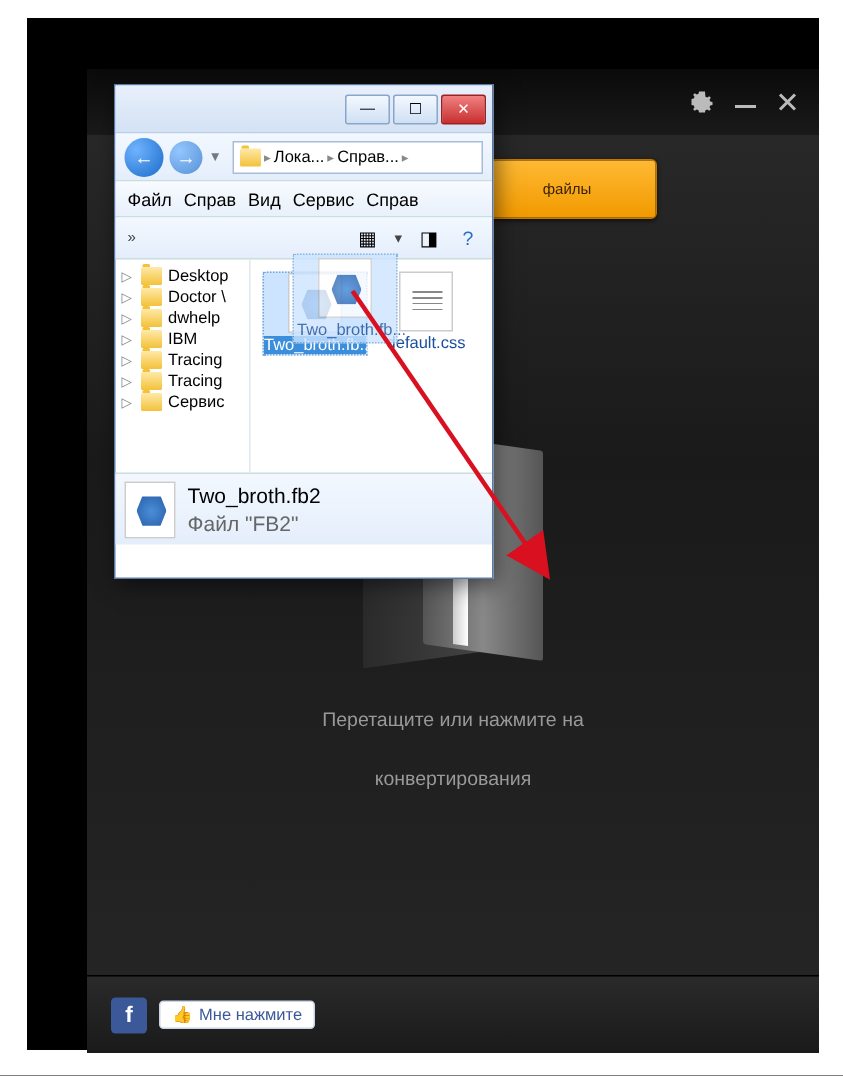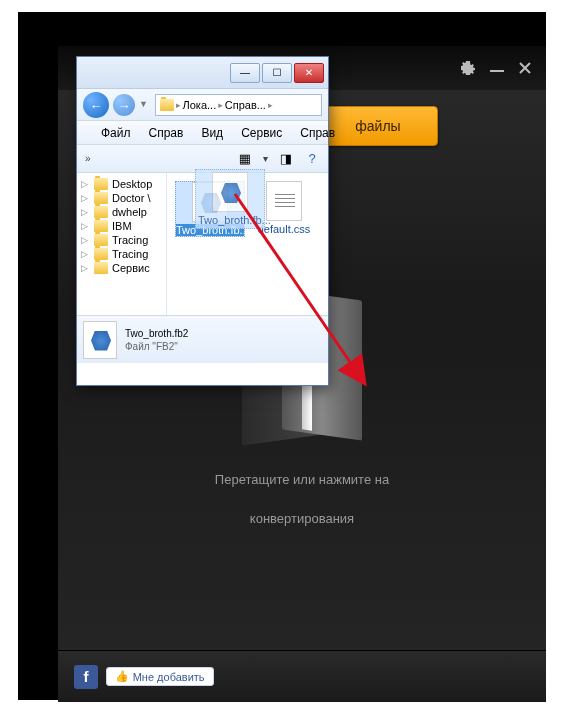--- a/index.html
+++ b/index.html
@@ -3,61 +3,61 @@
 <meta charset="utf-8">
 <style>
 *{margin:0;padding:0;box-sizing:border-box;font-family:"Segoe UI",Tahoma,sans-serif}
 body{width:562px;height:717px;background:#fff;position:relative;overflow:hidden}
 .canvas{position:absolute;left:18px;top:12px;width:528px;height:688px;border:2px solid #000;background:#000}
 .app-window{position:absolute;left:38px;top:32px;width:488px;height:656px;background:linear-gradient(180deg,#2b2b2b 0%,#1a1a1a 40%,#262626 100%)}
 .app-titlebar{height:44px;background:linear-gradient(180deg,#0a0a0a,#1a1a1a);display:flex;align-items:center;justify-content:flex-end;gap:14px;padding:0 14px}
 .gear,.min,.close-app{color:#bbb;cursor:pointer}
 .gear svg,.close-app svg{display:block}
 .min{width:14px;height:2px;background:#bbb;margin-top:6px}
-.add-btn{position:absolute;left:260px;top:60px;width:120px;height:40px;background:linear-gradient(180deg,#ffb933,#f19a00);border:1px solid #c07800;border-radius:4px;display:flex;align-items:center;justify-content:center;color:#3a2200;font-size:14px;box-shadow:0 1px 3px rgba(0,0,0,.6)}
+.add-btn{position:absolute;left:260px;top:60px;width:120px;height:40px;background:linear-gradient(180deg,#ffb933,#f19a00);border:1px solid #c07800;border-radius:4px;display:flex;align-items:center;justify-content:center;color:#3a2200;font-size:10px;box-shadow:0 1px 3px rgba(0,0,0,.6)}
 .dropzone{position:absolute;left:40px;top:150px;right:40px;bottom:120px;display:flex;flex-direction:column;align-items:center;justify-content:center}
 .book{width:120px;height:150px;position:relative;margin-top:40px}
 .book-back{position:absolute;left:0;top:0;width:80px;height:150px;background:linear-gradient(90deg,#2a2a2a,#444);transform:skewY(-8deg);border-radius:2px}
 .book-front{position:absolute;left:40px;top:5px;width:80px;height:140px;background:linear-gradient(90deg,#555,#888,#555);transform:skewY(8deg);border-radius:2px}
 .book-page{position:absolute;left:60px;top:10px;width:10px;height:130px;background:linear-gradient(90deg,#ccc,#fff);transform:skewY(8deg)}
 .drop-text{text-align:center;color:#999;font-size:13px;line-height:1.5;margin-top:30px;max-width:240px}
 .footer{position:absolute;left:0;bottom:0;right:0;height:52px;background:linear-gradient(180deg,#2a2a2a,#1a1a1a);border-top:1px solid #000;display:flex;align-items:center;padding:0 16px;gap:8px}
 .fb-badge{width:24px;height:24px;background:#3b5998;border-radius:3px;display:flex;align-items:center;justify-content:center;color:#fff;font-weight:bold;font-size:15px}
 .like-btn{background:#fff;border:1px solid #cad4e7;border-radius:3px;padding:2px 8px;font-size:11px;color:#3b5998;display:flex;align-items:center;gap:4px}
 .explorer{position:absolute;left:56px;top:42px;width:253px;height:330px;background:#fff;border:1px solid #5a7ba8;box-shadow:2px 4px 14px rgba(0,0,0,.5)}
 .exp-chrome{height:32px;background:linear-gradient(180deg,#e8f0fb,#d4e2f4);border-bottom:1px solid #b7cde8;display:flex;justify-content:flex-end;align-items:center;padding:0 4px}
 .win-btn{width:30px;height:20px;margin-left:2px;border:1px solid #8aa6c8;background:linear-gradient(180deg,#f3f8ff,#cfe0f4);border-radius:2px;display:flex;align-items:center;justify-content:center;font-size:10px}
 .win-close{background:linear-gradient(180deg,#f08080,#c83030);border-color:#a02020;color:#fff}
 .exp-nav{height:32px;background:linear-gradient(180deg,#f3f8ff,#e4eefb);display:flex;align-items:center;padding:0 6px;gap:4px;border-bottom:1px solid #cdd}
 .nav-back,.nav-fwd{width:26px;height:26px;border-radius:50%;background:radial-gradient(circle at 30% 30%,#6fb3ff,#1a6bc8);display:flex;align-items:center;justify-content:center;color:#fff;font-size:13px}
 .nav-fwd{width:22px;height:22px;opacity:.7}
 .nav-dd{width:12px;height:12px;opacity:.5;font-size:9px}
 .breadcrumb{flex:1;height:22px;background:#fff;border:1px solid #a7bcd8;display:flex;align-items:center;padding:0 4px;font-size:11px;gap:2px;overflow:hidden}
 .bc-sep{color:#888;font-size:9px}
-.exp-menu{height:24px;background:linear-gradient(180deg,#f8fbff,#e8f0fb);border-bottom:1px solid #cdd;display:flex;align-items:center;padding:0 24px;gap:18px;font-size:12px}
+.exp-menu{height:24px;background:linear-gradient(180deg,#f8fbff,#e8f0fb);border-bottom:1px solid #cdd;display:flex;align-items:center;padding:0 8px;gap:8px;font-size:12px}
 .exp-toolbar{height:28px;background:linear-gradient(180deg,#f3f8ff,#e4eefb);border-bottom:1px solid #cdd;display:flex;align-items:center;padding:0 8px;gap:10px;font-size:11px}
 .tb-chev{font-size:10px;color:#444}
 .tb-icons{margin-left:auto;display:flex;gap:10px;align-items:center}
 .tb-ico{width:16px;height:16px;display:flex;align-items:center;justify-content:center;font-size:13px}
 .exp-body{display:flex;height:142px}
 .tree{width:90px;border-right:1px solid #e0e8f4;overflow:hidden;padding:4px 0}
 .tree-item{display:flex;align-items:center;gap:4px;padding:1px 4px;font-size:11px;white-space:nowrap}
 .tree-exp{width:9px;font-size:9px;color:#888}
 .folder-ico{width:14px;height:12px;background:linear-gradient(180deg,#ffe9a8,#f3c23b);border-radius:1px;position:relative}
 .folder-ico:before{content:"";position:absolute;top:-2px;left:1px;width:5px;height:2px;background:#f3c23b;border-radius:1px 1px 0 0}
 .files{flex:1;padding:8px;display:flex;flex-wrap:wrap;gap:4px;align-content:flex-start}
 .file-item{width:70px;text-align:center;font-size:11px}
 .file-item.sel{background:#cce4ff;border:1px dotted #7aa7d8}
 .file-ico{width:36px;height:40px;margin:0 auto 2px;background:#fff;border:1px solid #ccc;position:relative}
 .file-ico.fb2:after{content:"";position:absolute;left:8px;top:10px;width:20px;height:20px;background:radial-gradient(circle,#4a8ed8,#2a5ea8);clip-path:polygon(20% 0,80% 0,100% 50%,80% 100%,20% 100%,0 50%)}
 .file-ico.css:after{content:"";position:absolute;left:8px;top:12px;width:20px;height:16px;background:repeating-linear-gradient(180deg,#888 0,#888 1px,transparent 1px,transparent 4px)}
 .exp-detail{height:48px;border-top:1px solid #cdd;background:linear-gradient(180deg,#f3f8ff,#e4eefb);display:flex;align-items:center;padding:6px;gap:8px}
 .detail-ico{width:34px;height:38px;background:#fff;border:1px solid #ccc;position:relative}
 .detail-ico:after{content:"";position:absolute;left:7px;top:9px;width:20px;height:20px;background:radial-gradient(circle,#4a8ed8,#2a5ea8);clip-path:polygon(20% 0,80% 0,100% 50%,80% 100%,20% 100%,0 50%)}
-.detail-txt{font-size:10px;line-height:1.3}
+.detail-txt{font-size:14px;line-height:1.3}
 .detail-name{color:#000}
 .detail-type{color:#666}
 .drag-ghost{position:absolute;left:175px;top:155px;width:70px;text-align:center;font-size:11px;opacity:.8;background:#cce4ff;border:1px dotted #7aa7d8;padding:2px}
 .drag-ghost .file-ico{margin-bottom:2px}
 .arrow-svg{position:absolute;left:210px;top:175px;pointer-events:none}
 </style>
 </head>
 <body>
 
 <div class="canvas">
@@ -92,21 +92,21 @@
       <span>конвертирования</span>
     </div>
   </div>
 
   <div class="footer">
     <div class="fb-badge">
           <span>f</span>
         </div>
     <div class="like-btn">
       <span>👍</span>
-      <span>Мне добавить</span>
+      <span>Мне нажмите</span>
     </div>
   </div>
 </div>
 
 <div class="explorer">
   <div class="exp-chrome">
     <div class="win-btn">
           <span>—</span>
         </div>
     <div class="win-btn">

